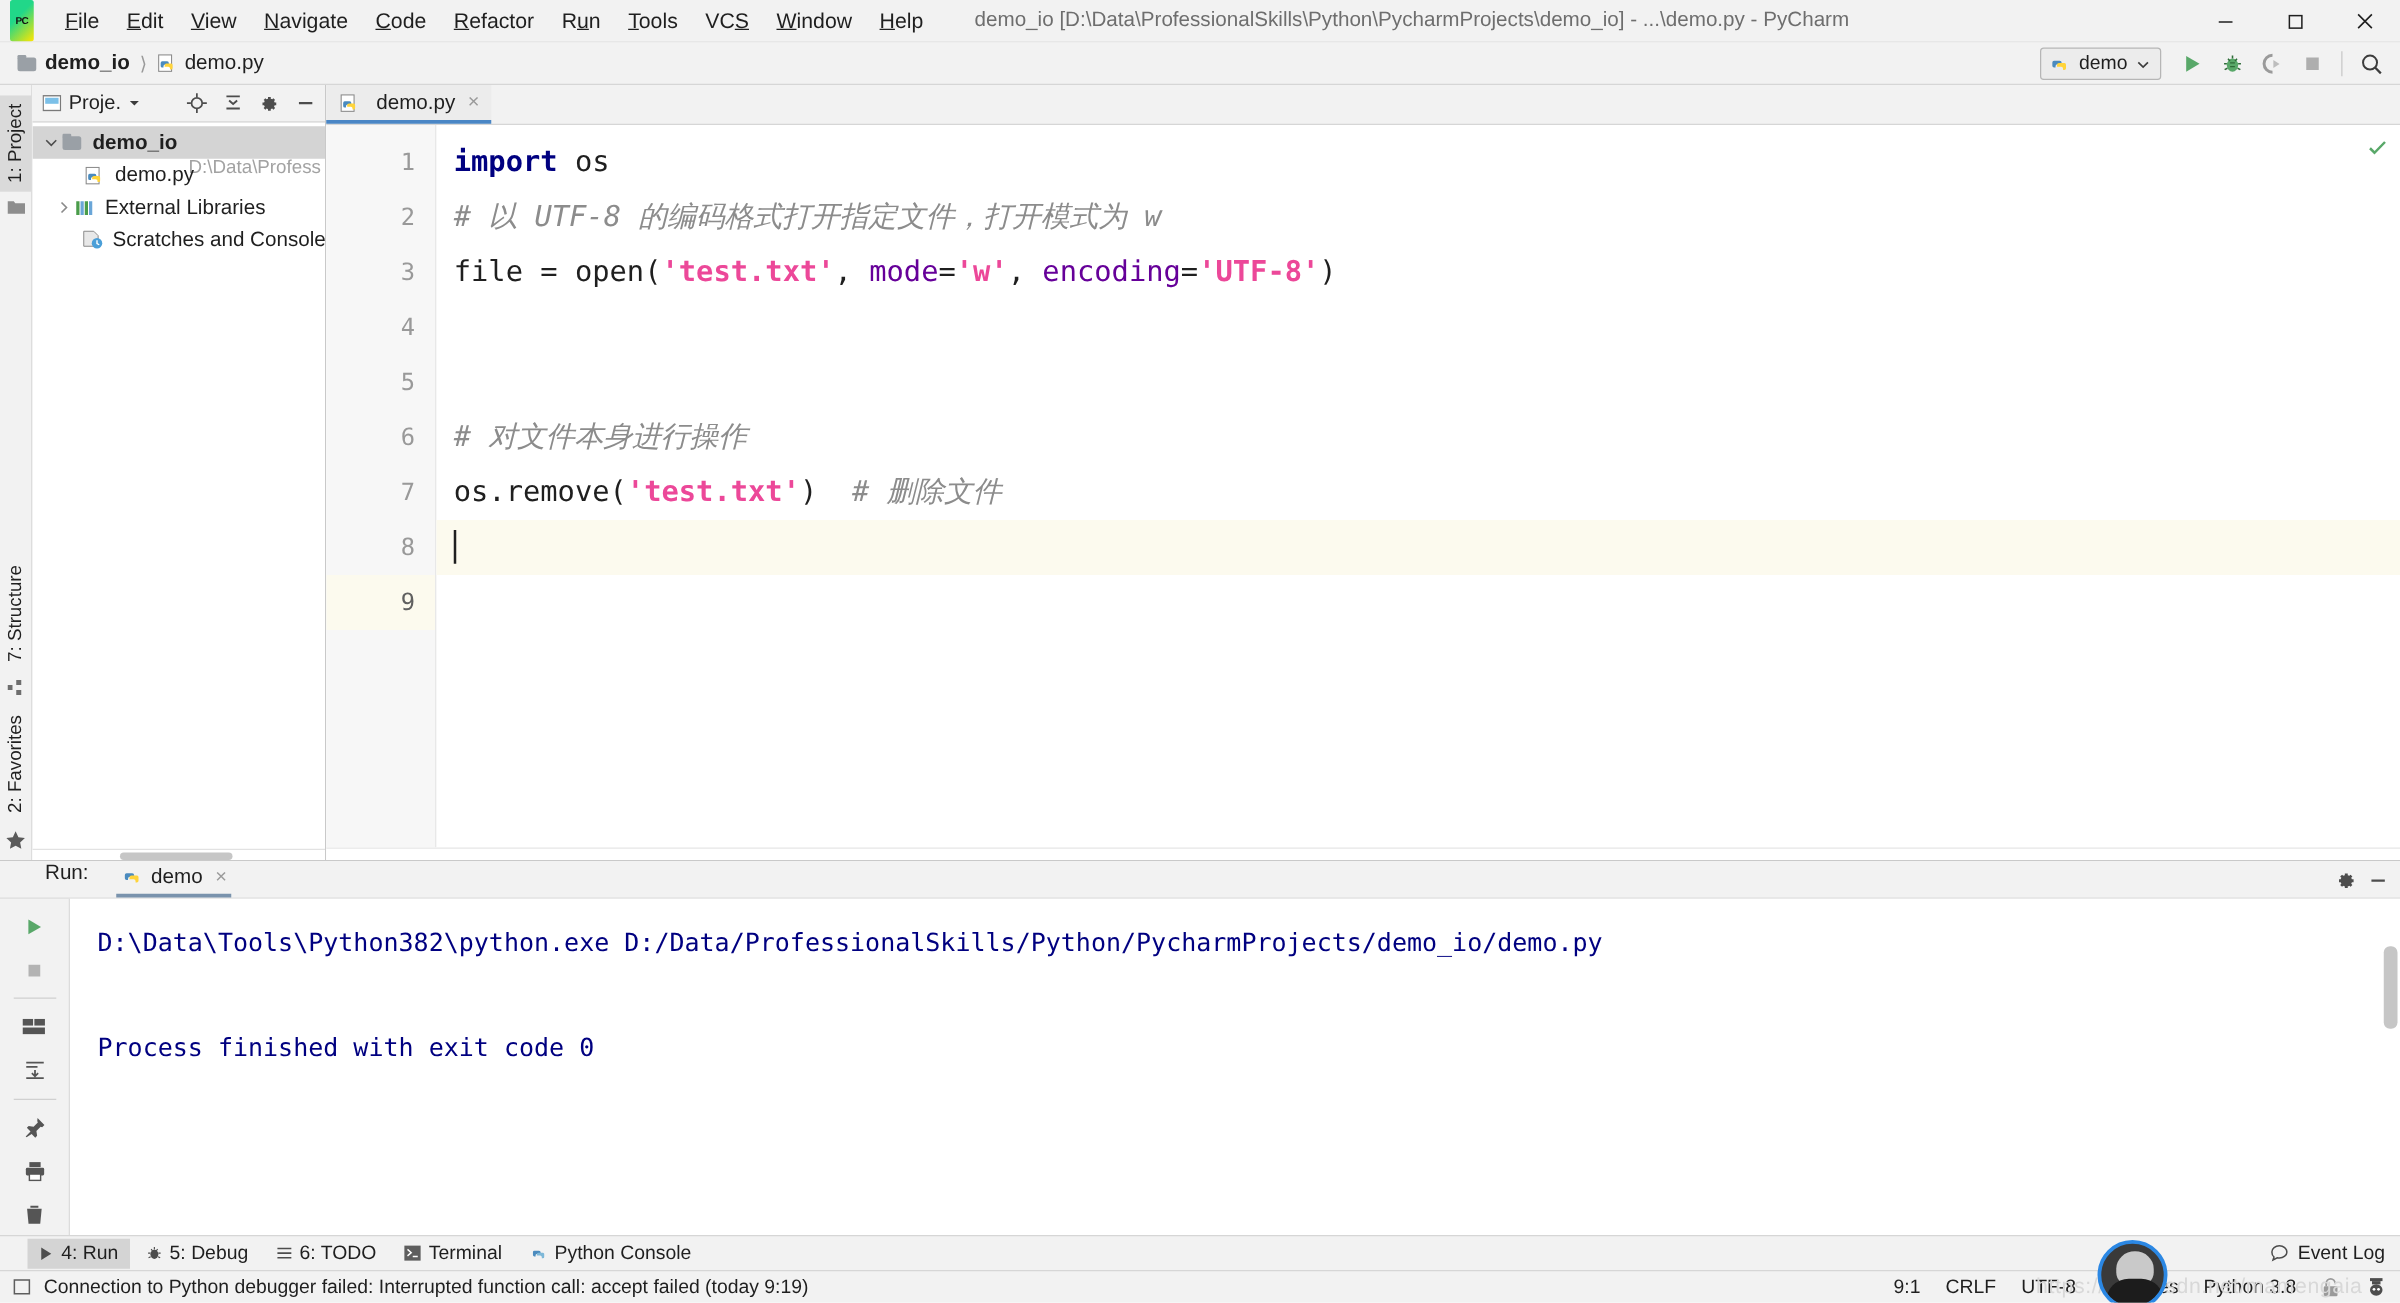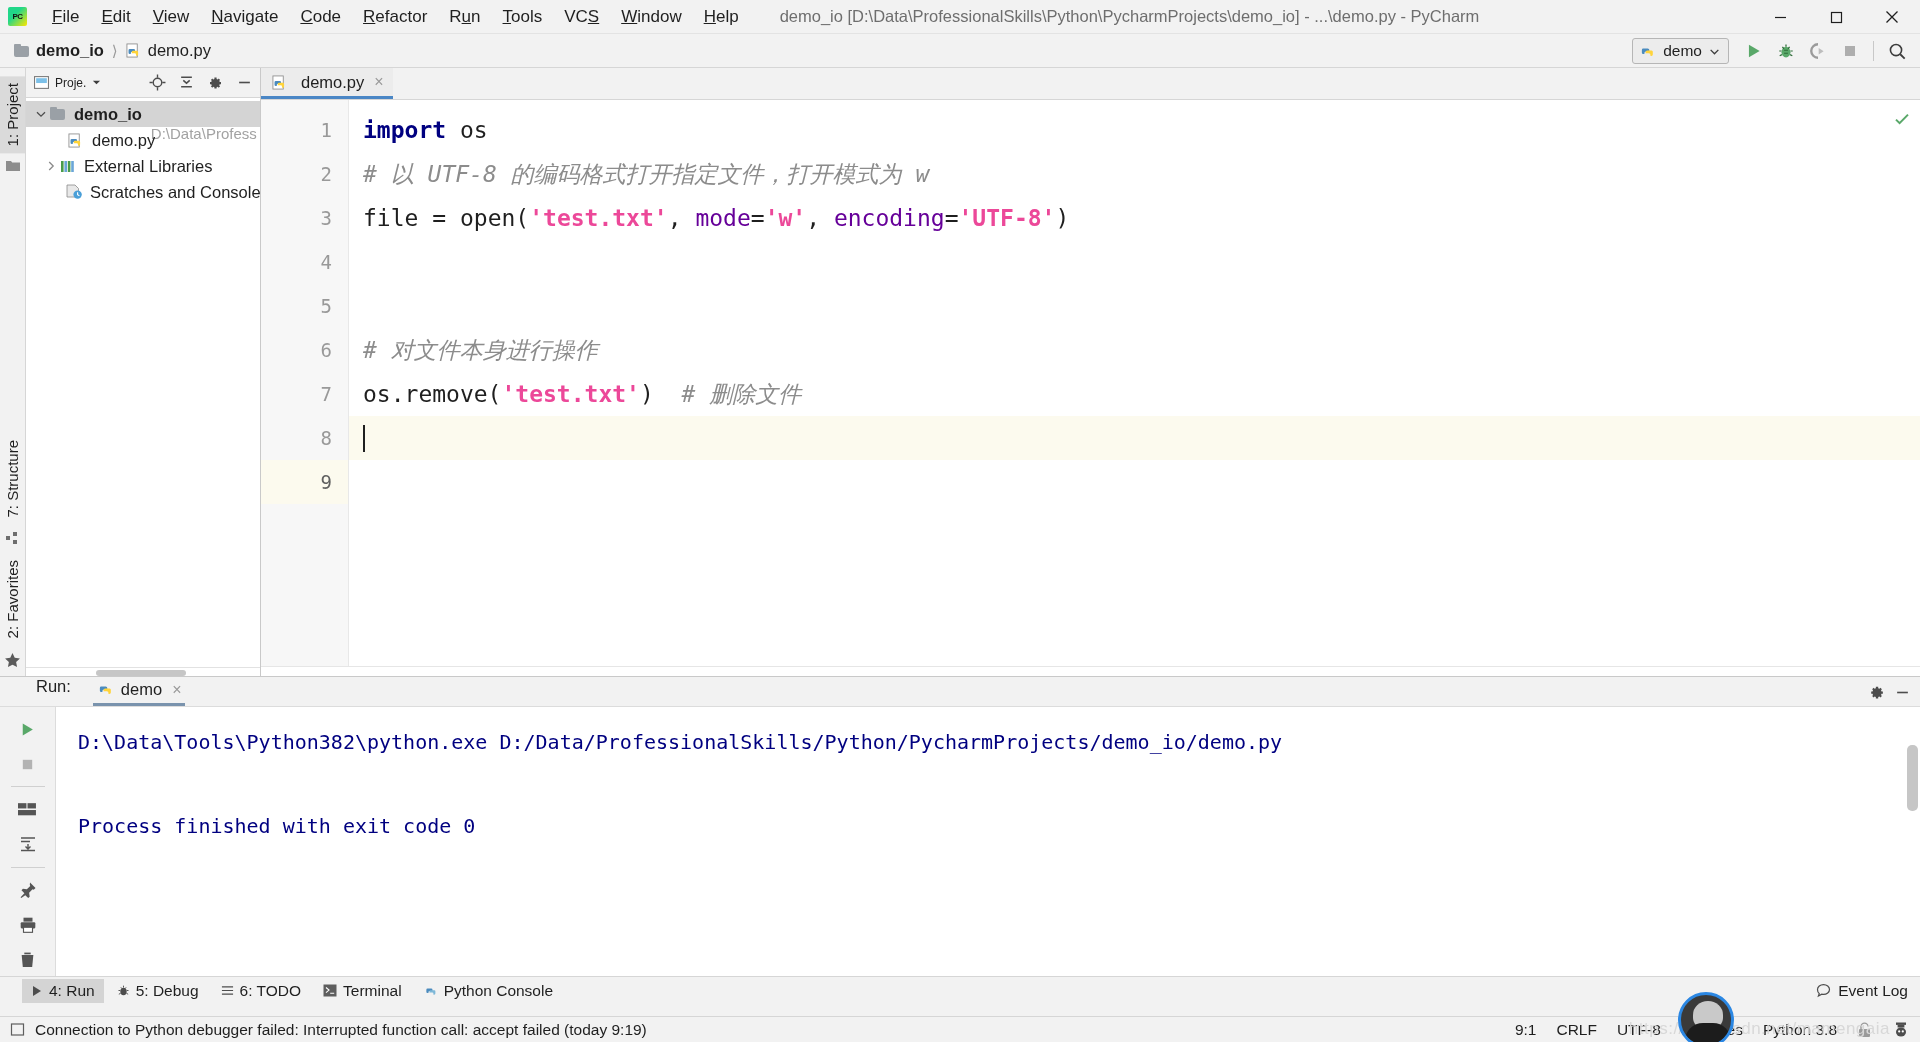--- a/index.html
+++ b/index.html
@@ -12,21 +12,21 @@
   }
   .app { width: 1920px; height: 1042px; display: flex; flex-direction: column; background: #f2f2f2; }
 
   
   .titlebar {
     height: 34px; min-height: 34px; display: flex; align-items: center;
     background: #f2f2f2; border-bottom: 1px solid #e3e3e3;
     padding-left: 8px; position: relative;
   }
   .pc-logo {
-    width: 19px; height: 19px; margin-right: 14px; border-radius: 2px;
+    width: 19px; height: 33px; margin-right: 14px; border-radius: 2px;
     background: linear-gradient(135deg,#21d789 0%,#21d789 38%,#ffe600 100%);
     display: flex; align-items: center; justify-content: center; flex: none;
   }
   .pc-logo span { color:#111; font-size: 8px; font-weight: bold; letter-spacing: -0.5px; }
   .menu { display: flex; align-items: center; }
   .menu-item {
     font-size: 17px; color: #1f1f1f; padding: 3px 11px; cursor: default; white-space: nowrap;
   }
   .menu-item u { text-decoration: underline; }
   .title-text {
@@ -79,21 +79,21 @@
 
   
   .projpanel {
     width: 235px; min-width: 235px; background: #fff; display: flex; flex-direction: column;
     border-right: 1px solid #c9c9c9;
   }
   .projhead {
     height: 30px; min-height: 30px; display: flex; align-items: center; background: #f2f2f2;
     border-bottom: 1px solid #d6d6d6; padding: 0 4px 0 8px; gap: 5px;
   }
-  .projhead-title { font-size: 12px; color: #1f1f1f; flex: 1; display: flex; align-items: center; gap: 6px; }
+  .projhead-title { font-size: 16px; color: #1f1f1f; flex: 1; display: flex; align-items: center; gap: 6px; }
   .ph-btn { width: 24px; height: 24px; display:flex; align-items:center; justify-content:center; cursor: default; border-radius:3px; }
   .tree { flex: 1; padding-top: 3px; font-size: 16.5px; color: #1f1f1f; overflow: hidden; position: relative; }
   .tnode { display: flex; align-items: center; height: 26px; padding-left: 6px; cursor: default; white-space: nowrap; }
   .tnode.selected { background: #d4d4d4; }
   .tw { width: 18px; display:flex; align-items:center; justify-content:center; flex:none; }
   .tlabel { margin-left: 2px; }
   .tlabel.bold { font-weight: bold; }
   .tpath { color: #a2a2a2; margin-left: 9px; font-size: 15px; overflow: hidden; margin-top: 39px; }
   .proj-hscroll {
     height: 9px; background: #fff; border-top: 1px solid #e2e2e2; position: relative; flex: none;
@@ -178,21 +178,21 @@
   .bb-item {
     display: flex; align-items: center; gap: 6px; font-size: 15.5px; color: #1f1f1f;
     padding: 3px 9px; cursor: default;
   }
   .bb-item.active { background: #d4d4d4; }
   .bb-right { position: absolute; right: 12px; display: flex; align-items: center; gap: 7px; }
 
   
   .statusbar {
     height: 26px; min-height: 26px; background: #f2f2f2; display: flex; align-items: center;
-    border-top: 1px solid #d6d6d6; padding-left: 10px; position: relative; margin-top: 12px;
+    border-top: 1px solid #d6d6d6; padding-left: 10px; position: relative;
   }
   .sb-msg { font-size: 15.5px; color: #1f1f1f; margin-left: 10px; }
   .sb-right { position: absolute; right: 10px; display: flex; align-items: center; gap: 20px; }
   .sb-cell { font-size: 15.5px; color: #1f1f1f; cursor: default; }
   .avatar {
     position: absolute; right: 186px; bottom: -6px; width: 56px; height: 56px; border-radius: 50%;
     border: 3px solid #2b87e3; background: #3a3a3a; overflow: hidden; z-index: 5;
   }
   .avatar::before {
     content:""; position:absolute; left:12px; top:6px; width:30px; height:28px; border-radius:50% 50% 40% 40%;

